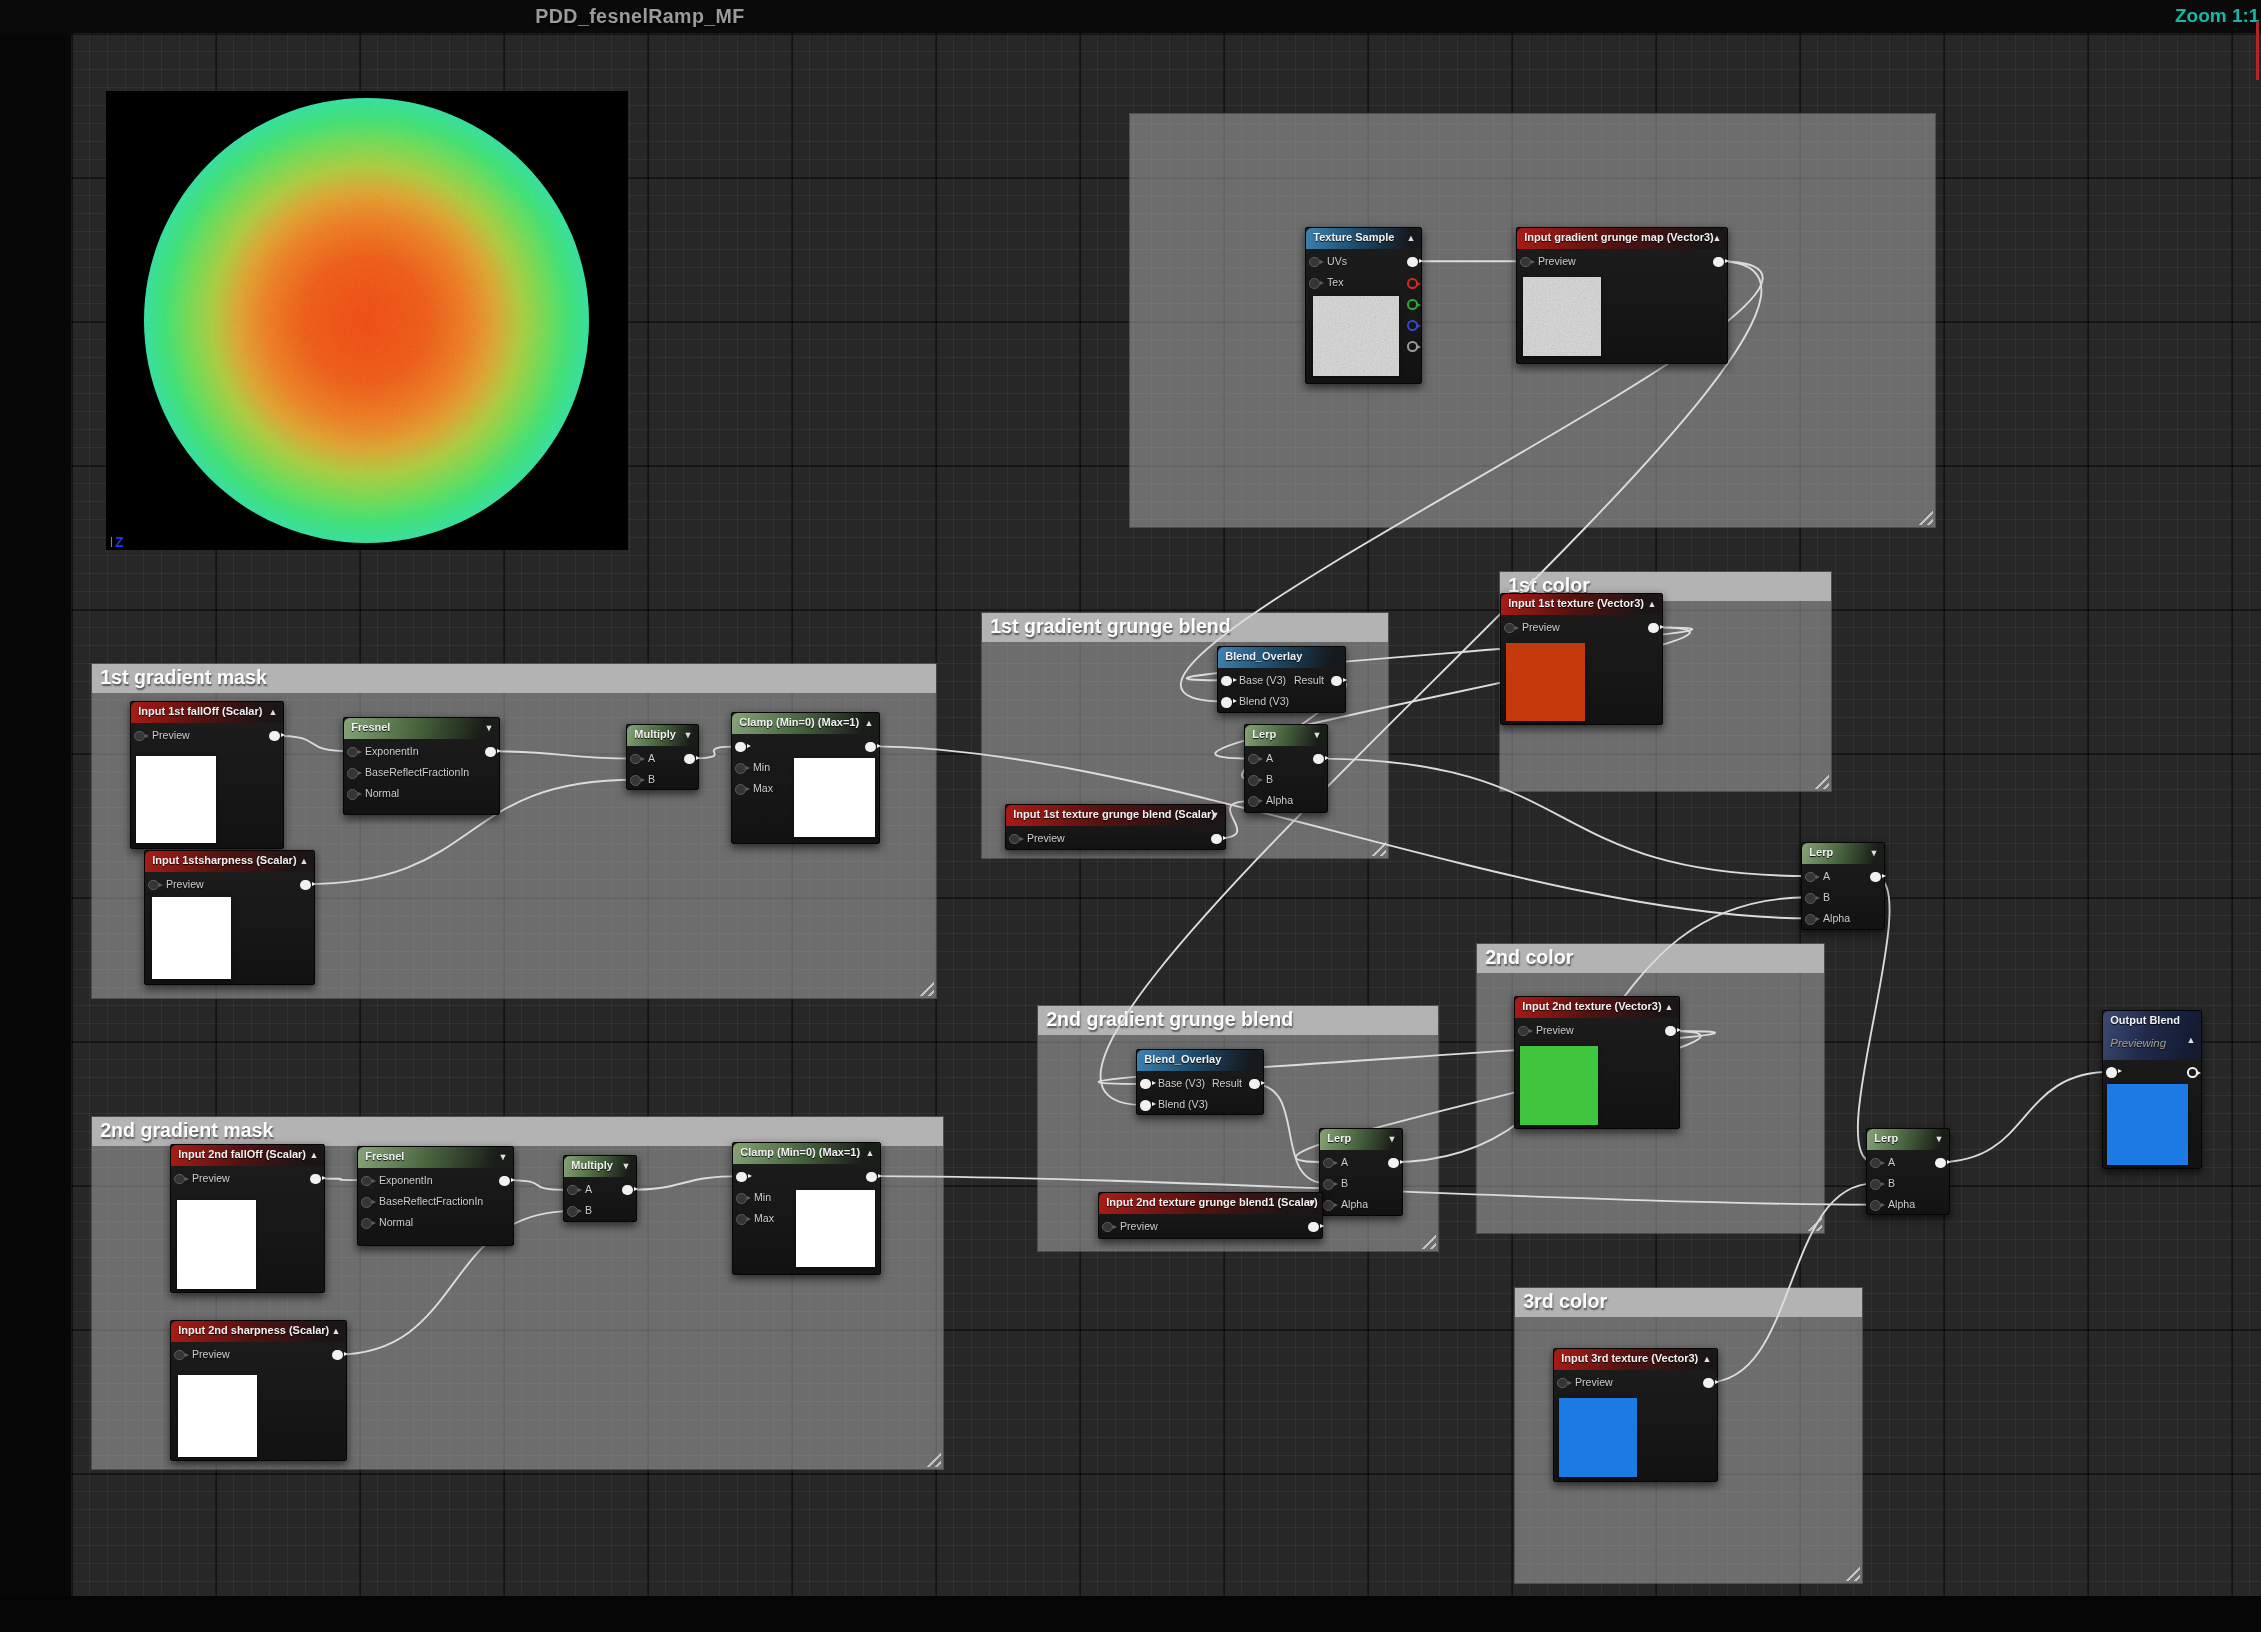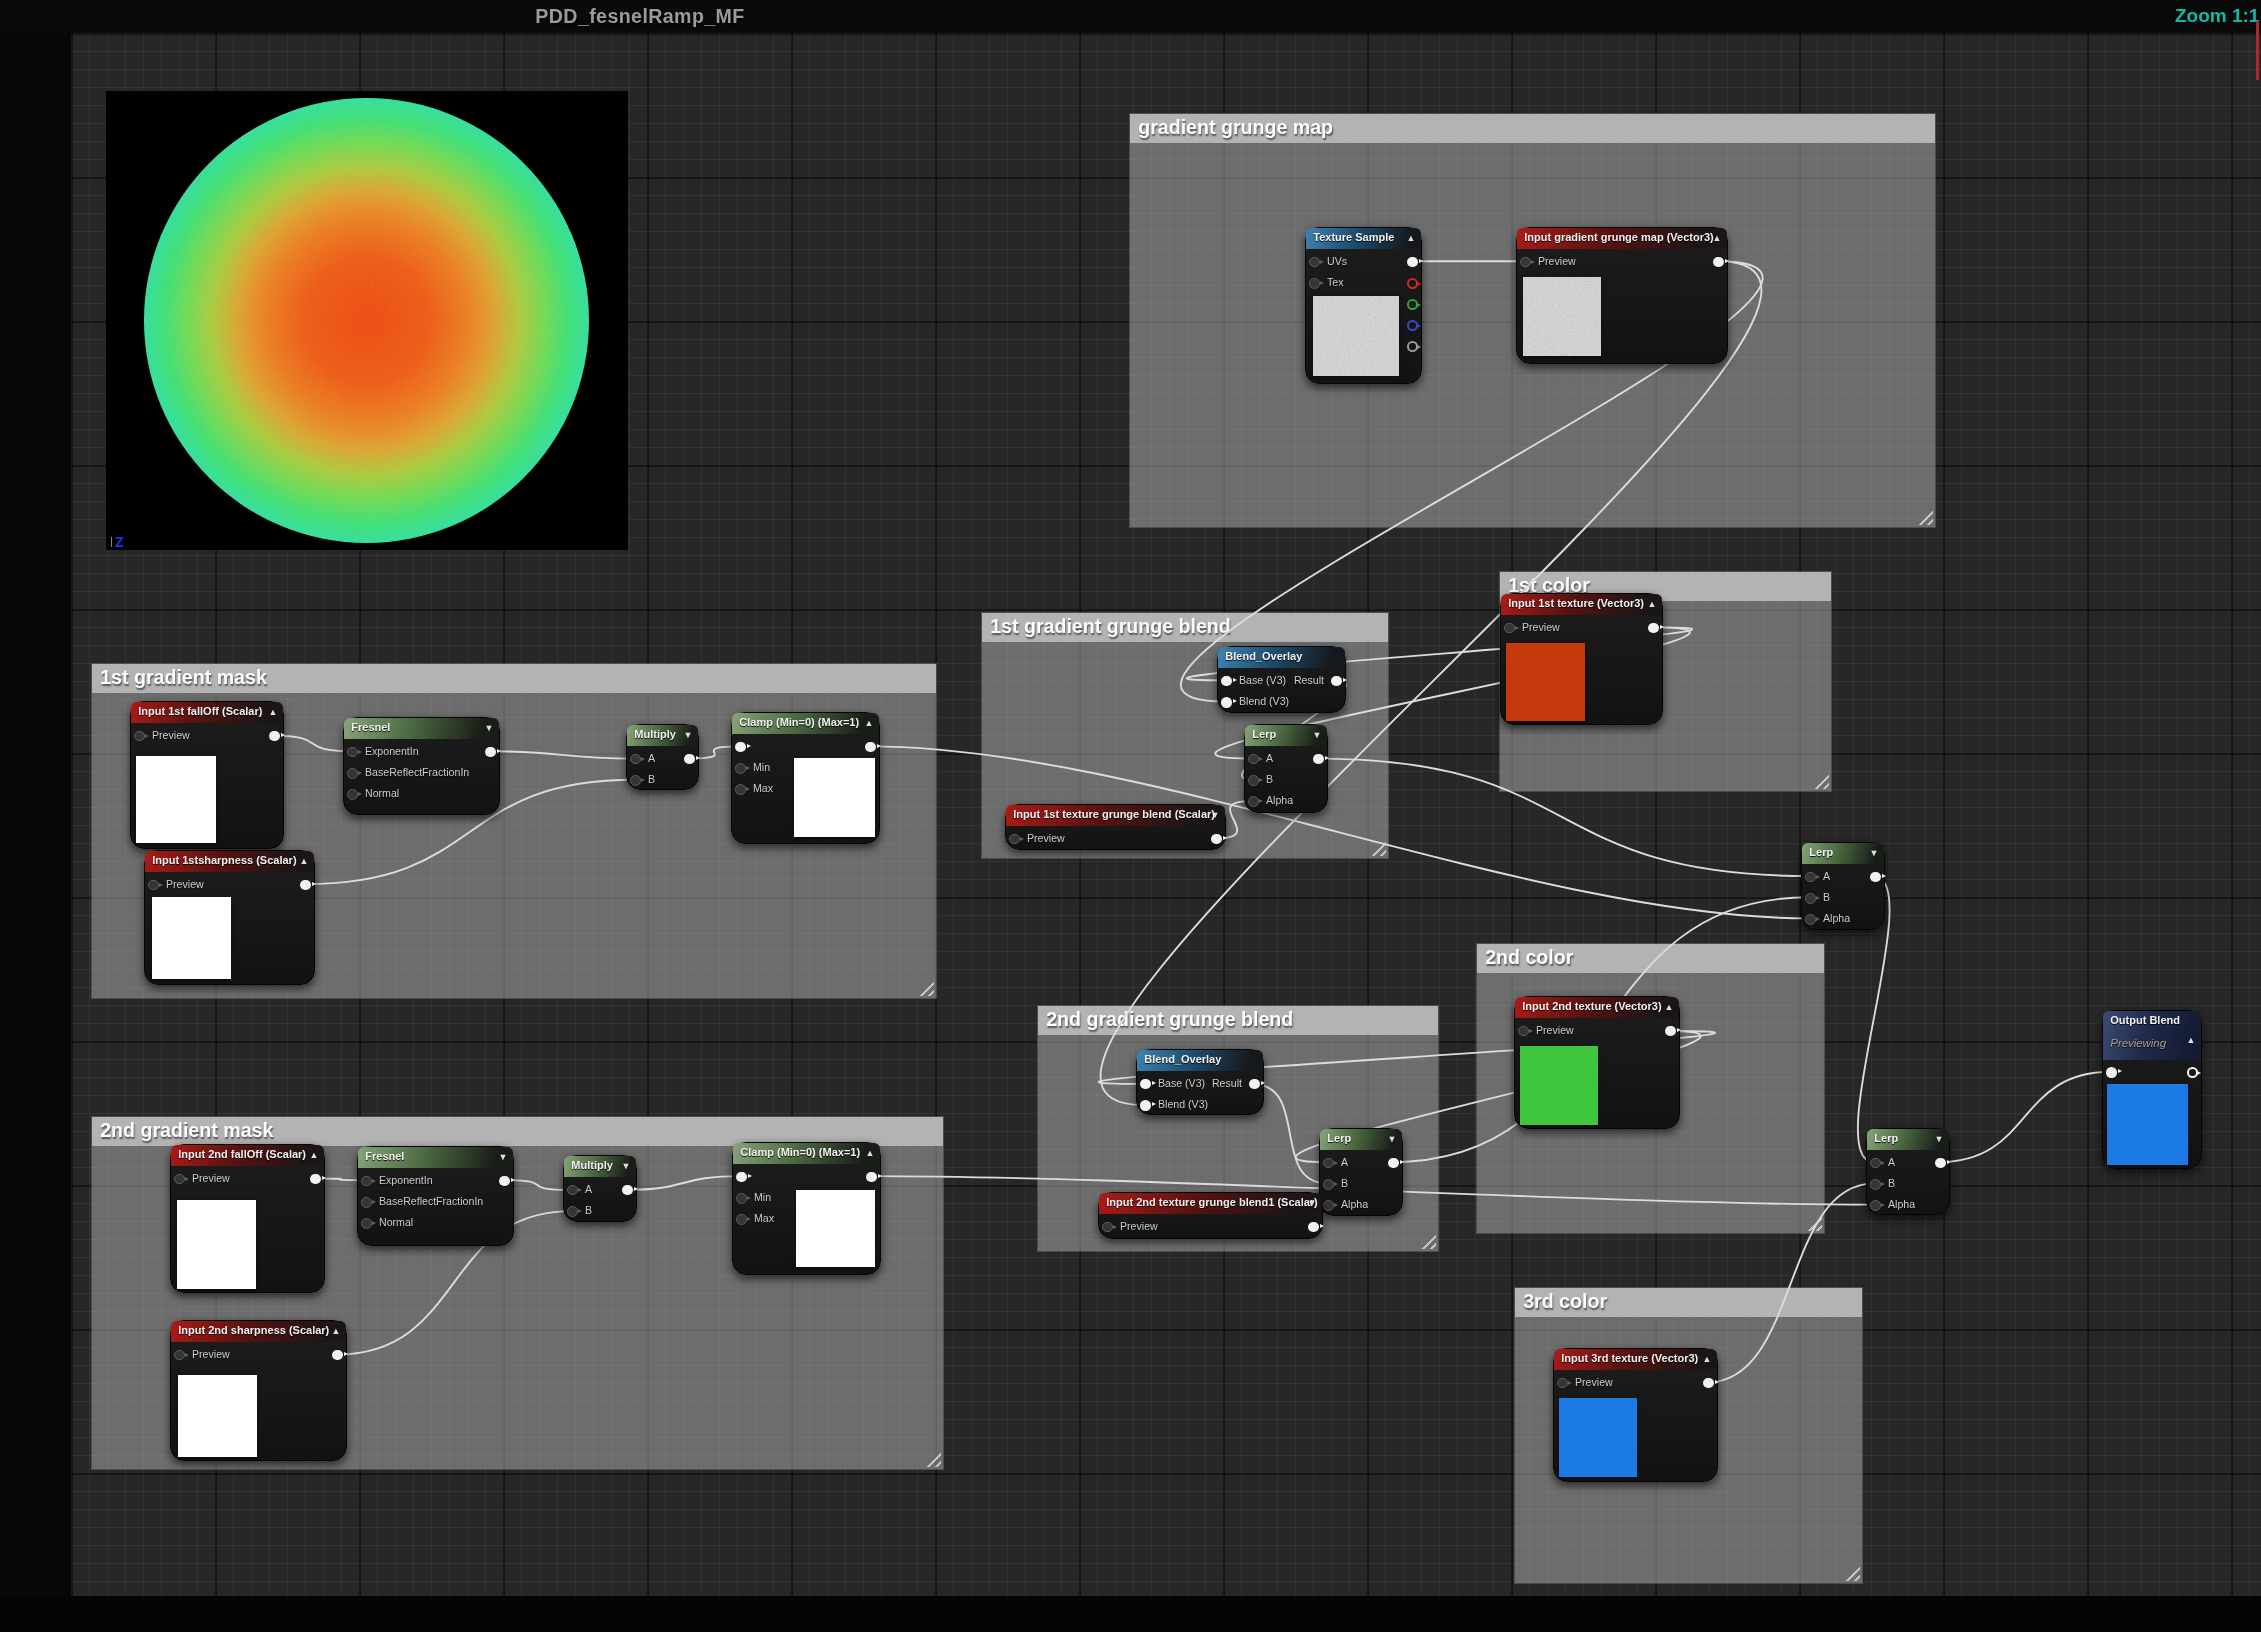--- a/index.html
+++ b/index.html
@@ -29,21 +29,21 @@
   .comment{position:absolute;background:rgba(190,190,190,.47);border:0.8px solid rgba(20,20,20,.35);}
   .comment-bar{position:absolute;left:0;top:0;right:0;height:28.5px;background:#b3b3b3;}
   .comment-title{position:absolute;left:8.2px;top:2.4px;font-size:19.6px;font-weight:bold;color:#fdfdfd;
                  white-space:nowrap;text-shadow:0.8px 1.6px 1.6px rgba(0,0,0,.55);}
   .comment-handle{position:absolute;right:1.6px;bottom:1.6px;width:18px;height:18px;opacity:.8;
         background:repeating-linear-gradient(135deg,transparent 0 4.1px,rgba(255,255,255,.75) 4.1px 5.7px);
         clip-path:polygon(100% 0,100% 100%,0 100%);}
 
   
   .node{position:absolute;background:linear-gradient(#1d1d1d,#121212);
-        border:0.8px solid #050505;border-radius:14px;
+        border:0.8px solid #050505;border-radius:2px;
         box-shadow:0 3.3px 8.2px rgba(0,0,0,.6);}
   .node-header{position:absolute;left:0;top:0;right:0;border-radius:5.7px 5.7px 0 0;overflow:hidden;}
   .node-title{position:absolute;left:7.3px;top:3.3px;font-size:11px;font-weight:bold;color:#f2f2f2;
               white-space:nowrap;text-shadow:0 0.8px 0.8px rgba(0,0,0,.9);}
   .node-subtitle{position:absolute;left:7.3px;top:26px;font-size:11.4px;font-style:italic;color:#a8a089;
               text-shadow:0 0.8px 0.8px rgba(0,0,0,.8);}
   .collapse{position:absolute;right:5.7px;font-size:9px;color:#e0e0e0;line-height:9px;}
   .pin{position:absolute;width:10.6px;height:10.6px;border-radius:50%;box-sizing:border-box;}
   .pin.filled{background:#f1f1f1;}
   .pin.hollow{background:transparent;border:2.4px solid #f1f1f1;}
@@ -80,23 +80,20 @@
         <feTurbulence type="fractalNoise" baseFrequency="0.55" numOctaves="3" seed="7"></feTurbulence>
         <feColorMatrix type="saturate" values="0"></feColorMatrix>
       </filter>
     </defs>
   </svg>
 
   <div id="grid"></div>
 
   <div id="comments-layer">
       <div class="comment" style="left: 1129px; top: 113px; width: 805px; height: 413px;">
-        <div class="comment-bar" style="background: rgb(179, 179, 179);">
-          <span class="comment-title">gradient grunge map</span>
-        </div>
         <div class="comment-handle"></div>
       </div>
       <div class="comment" style="left: 91px; top: 663px; width: 844px; height: 334px;">
         <div class="comment-bar" style="background: rgb(179, 179, 179);">
           <span class="comment-title">1st gradient mask</span>
         </div>
         <div class="comment-handle"></div>
       </div>
       <div class="comment" style="left: 981px; top: 612px; width: 406px; height: 245px;">
         <div class="comment-bar" style="background: rgb(179, 179, 179);">

